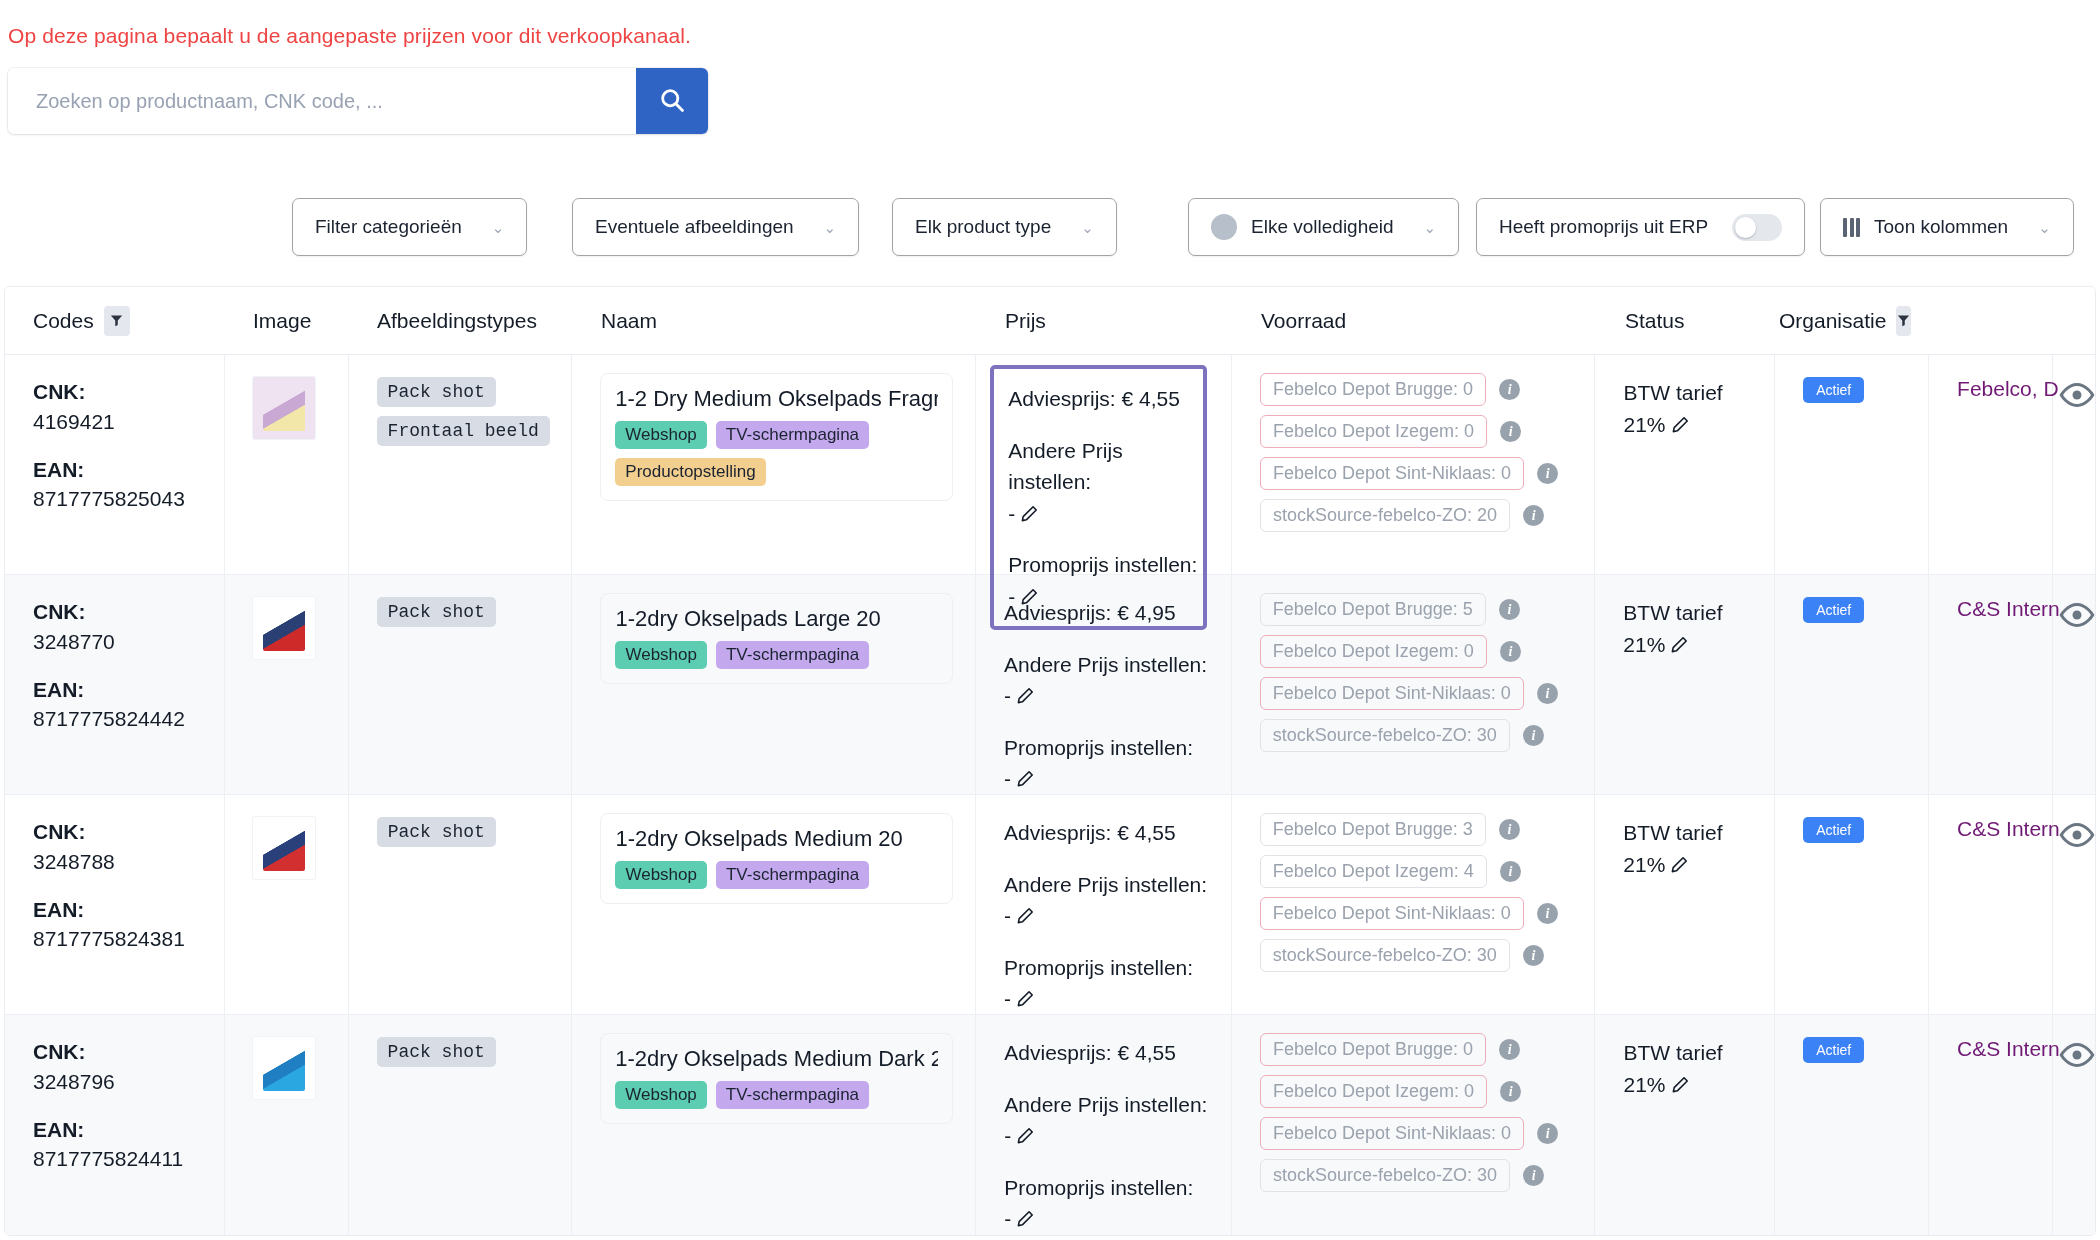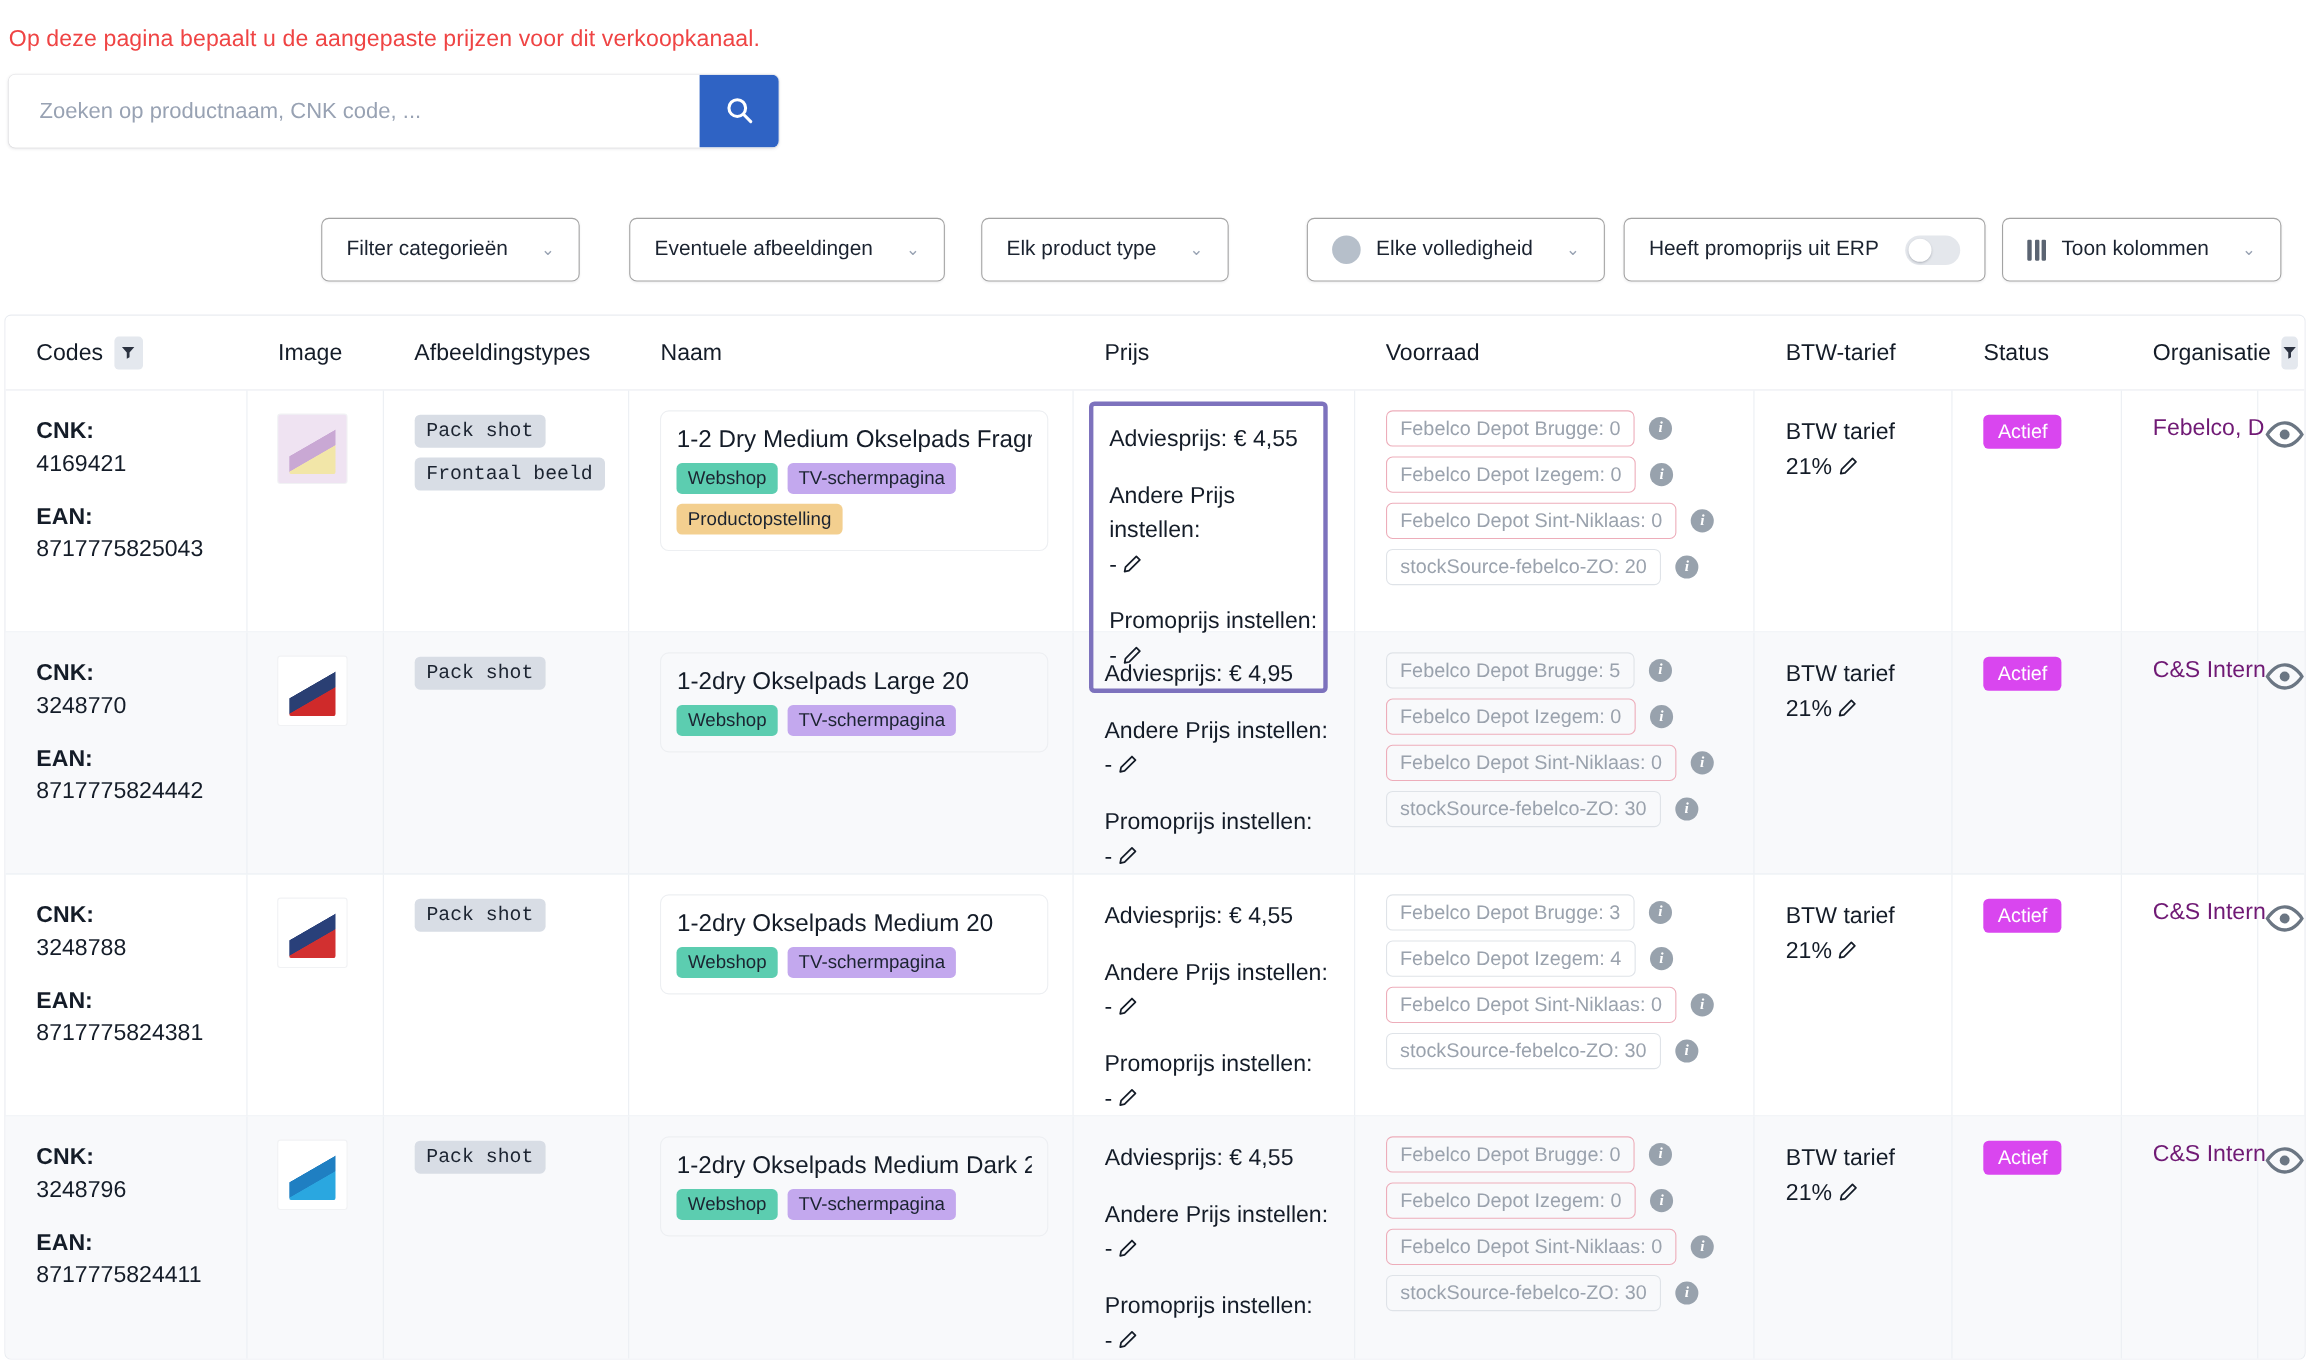--- a/index.html
+++ b/index.html
@@ -147,22 +147,22 @@
   .info {
     width: 21px; height: 21px; border-radius: 50%; background: #98a2ad;
     color: #fff; font-size: 14px; font-weight: 700; font-style: italic;
     display: flex; align-items: center; justify-content: center; flex: none; cursor: pointer;
     font-family: "Liberation Serif", serif;
   }
 
   .btw { font-size: 21px; color: #141c28; line-height: 1.5; }
 
   .badge {
-    display: inline-block; background: #d946ef; color: #ffffff;
-    font-size: 18px; border-radius: 5px; padding: 5px 13px;
+    display: inline-block; background: #3b82f6; color: #ffffff;
+    font-size: 14px; border-radius: 5px; padding: 5px 13px;
   }
 
   .org { font-size: 21px; color: #701a75; white-space: nowrap; }
   .c-eye { padding-left: 6px; }
   .eye { width: 26px; height: 26px; cursor: pointer; }
 </style>
 </head>
 <body>
 
 <div class="page">
@@ -232,23 +232,20 @@
         </div>
         <div class="th c-naam">
           <span>Naam</span>
         </div>
         <div class="th c-prijs">
           <span>Prijs</span>
         </div>
         <div class="th c-voor">
           <span>Voorraad</span>
         </div>
-        <div class="th c-btw">
-          <span>BTW-tarief</span>
-        </div>
         <div class="th c-status">
           <span>Status</span>
         </div>
         <div class="th c-org">
           <span>Organisatie</span>
           <span class="filt">
             <svg viewBox="0 0 24 24" fill="#2b3240">
               <path d="M3 4h18l-7 8v7l-4 2v-9z"></path>
             </svg>
           </span>

